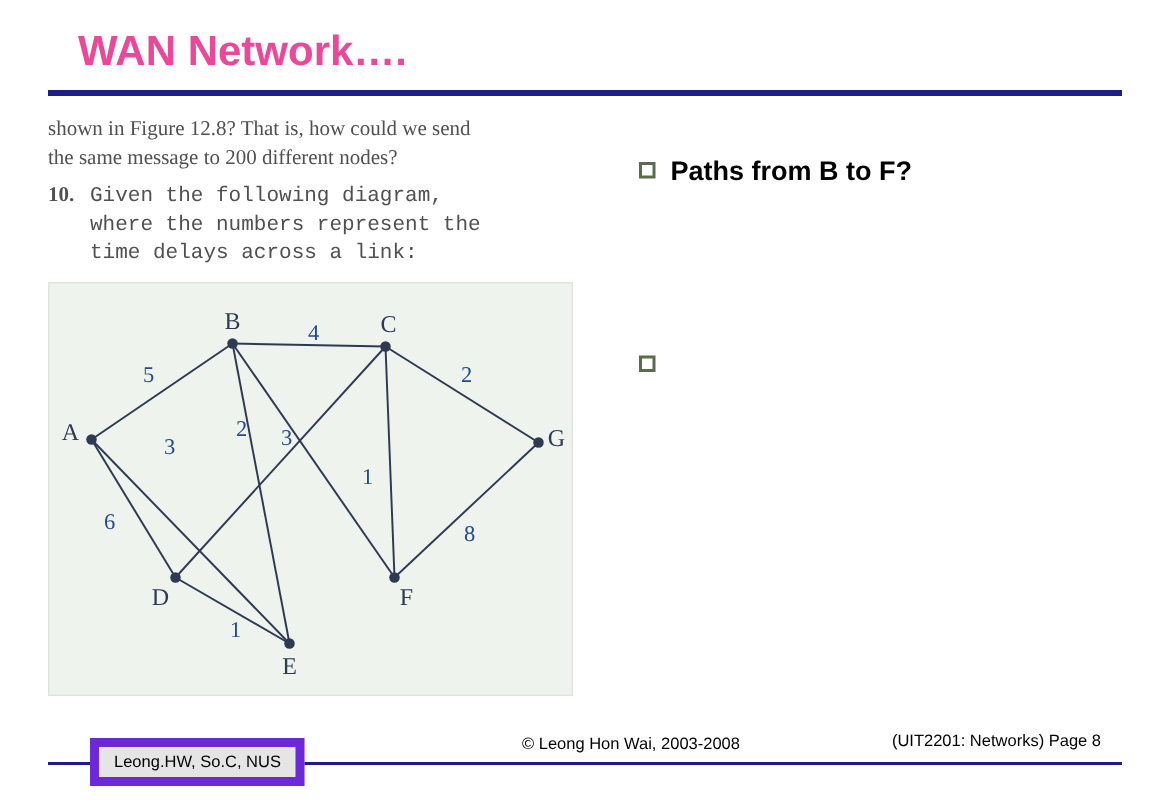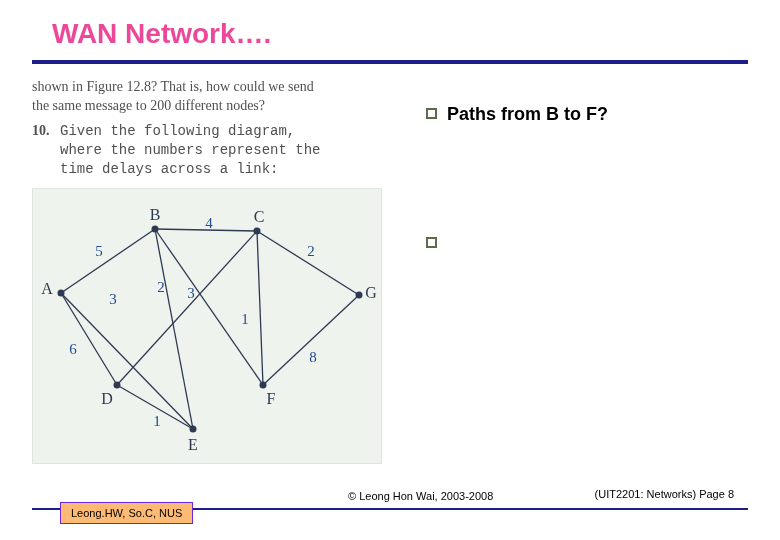--- a/index.html
+++ b/index.html
@@ -126,22 +126,22 @@
     left: 32px;
     bottom: 30px;
     width: 716px;
     height: 2px;
     background: #1d1e8a;
   }
   .author-box {
     position: absolute;
     left: 60px;
     bottom: 16px;
-    border: 1px solid #6d28d9;
-    background: #fdba74;
+    border: 6px solid #6d28d9;
+    background: #e5e5e5;
     padding: 4px 10px;
     font-size: 11px;
     color: #000;
   }
   .copyright {
     position: absolute;
     left: 300px;
     bottom: 38px;
     font-size: 11px;
     color: #000;

